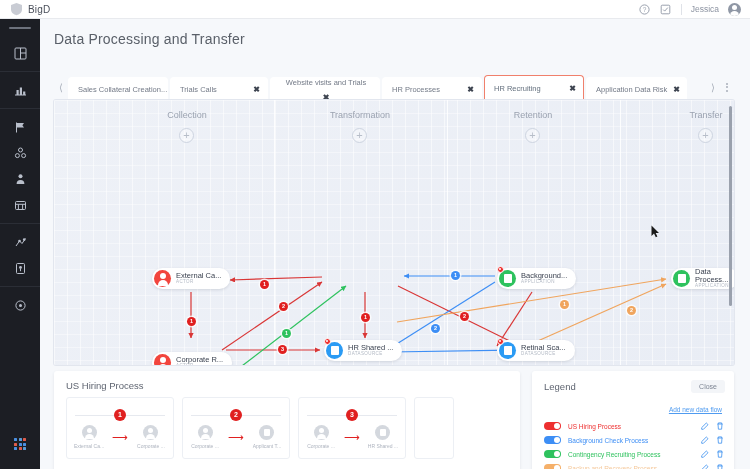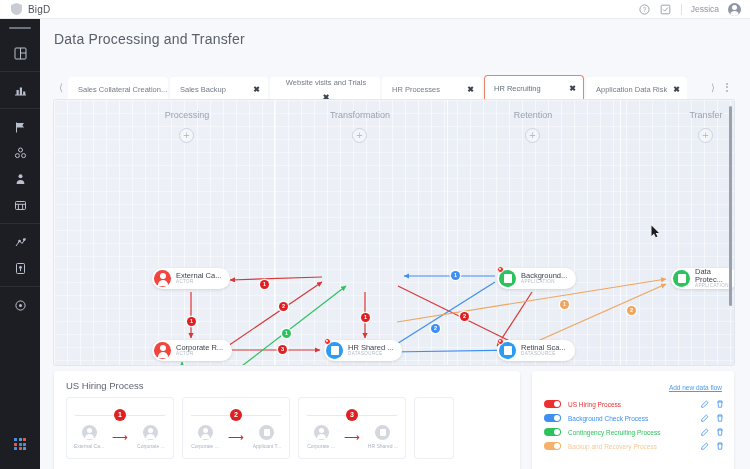--- a/index.html
+++ b/index.html
@@ -303,21 +303,21 @@
   <h1 class="page-title">Data Processing and Transfer</h1>
 
   <div class="tabstrip">
     <span class="tab-arrow">⟨</span>
     <div class="tabs-wrap">
       <div class="tab" style="width:100px;">
         <span class="tlabel">Sales Collateral Creation...</span>
         <span class="tclose">✖</span>
       </div>
       <div class="tab" style="width:98px;">
-        <span class="tlabel">Sales Backup</span>
+        <span class="tlabel">Trials Calls</span>
         <span class="tclose">✖</span>
       </div>
       <div class="tab" style="width:110px;flex-direction:column;">
         <span class="tlabel">Website visits and Trials</span>
         <span class="tclose">✖</span>
       </div>
       <div class="tab" style="width:100px;">
         <span class="tlabel">HR Processes</span>
         <span class="tclose">✖</span>
       </div>
@@ -340,21 +340,21 @@
     </span>
   </div>
 
   <div class="canvas">
     <div class="canvas-bg"></div>
 
     <div class="col-sep" style="left:220px;"></div>
     <div class="col-sep" style="left:393px;"></div>
     <div class="col-sep" style="left:566px;"></div>
 
-    <div class="col-head" style="left:73px;">Processing</div>
+    <div class="col-head" style="left:73px;">Collection</div>
     <div class="col-head" style="left:246px;">Transformation</div>
     <div class="col-head" style="left:419px;">Retention</div>
     <div class="col-head" style="left:592px;">Transfer</div>
 
     <div class="col-plus" style="left:125px;">+</div>
     <div class="col-plus" style="left:298px;">+</div>
     <div class="col-plus" style="left:471px;">+</div>
     <div class="col-plus" style="left:644px;">+</div>
 
     <svg width="680" height="265" style="position:absolute;inset:0;z-index:3;">
@@ -414,26 +414,26 @@
       <span class="node-ic app"></span>
       <span class="node-txt">
         <span class="node-name">Background...</span>
         <span class="node-type">APPLICATION</span>
       </span>
     </div>
 
     <div class="node" style="left:617px; top:168px;">
       <span class="node-ic app"></span>
       <span class="node-txt">
-        <span class="node-name">Data Protec...</span>
+        <span class="node-name">Data Process...</span>
         <span class="node-type">APPLICATION</span>
       </span>
     </div>
 
-    <div class="node" style="left:98px; top:240px;">
+    <div class="node" style="left:98px; top:252px;">
       <span class="node-ic actor"></span>
       <span class="node-txt">
         <span class="node-name">Corporate R...</span>
         <span class="node-type">ACTOR</span>
       </span>
     </div>
 
     <div class="node" style="left:270px; top:240px;">
       <span class="node-badge"></span>
       <span class="node-ic ds"></span>
@@ -525,20 +525,24 @@
           </div>
         </div>
       </div>
 
       <div class="proc-card" style="width:40px;"></div>
     </div>
 
   </div>
 
   <div class="legend">
+    <div class="lg-head">
+      <span class="lg-title">Legend</span>
+      <button class="lg-close">Close</button>
+    </div>
     <div class="lg-link">
       <a>Add new data flow</a>
     </div>
     <div class="lg-rows">
 
       <div class="lg-row">
         <span class="toggle on" style="background:#ed2f2f;">
             <i></i>
           </span>
         <span class="lg-name" style="color:#ed2f2f;">US Hiring Process</span>

